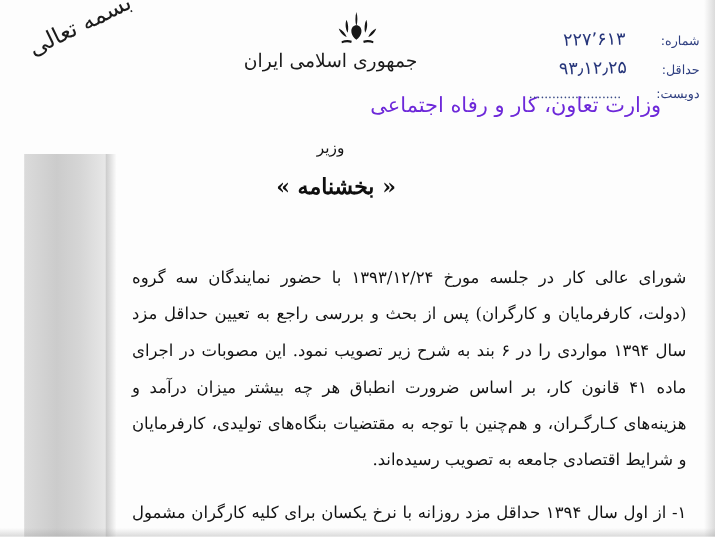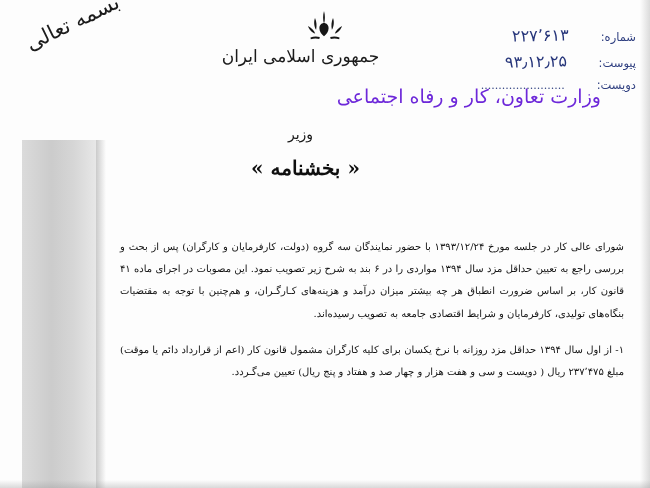--- a/index.html
+++ b/index.html
@@ -169,21 +169,21 @@
     position: absolute;
     top: 236px;
     right: 26px;
     width: 504px;
     direction: rtl;
     text-align: justify;
     color: #121212;
     font-family: "DejaVu Serif", serif;
   }
   .para {
-    font-size: 10px;
+    font-size: 15px;
     line-height: 2.22;
     margin: 0 0 14px 0;
     text-align: justify;
     text-justify: inter-word;
   }
   .para:last-child { margin-bottom: 0; }
 </style>
 </head>
 <body>
 
@@ -212,21 +212,21 @@
     <div class="hdr-line3">وزیر</div>
     <div class="hdr-title">« بخشنامه »</div>
   </div>
 
   <div class="register-block">
     <div class="register-row">
       <span class="register-label">شماره:</span>
       <span class="register-value">۲۲۷٬۶۱۳</span>
     </div>
     <div class="register-row">
-      <span class="register-label">پیوست:</span>
+      <span class="register-label">حداقل:</span>
       <span class="register-value">۹۳٫۱۲٫۲۵</span>
     </div>
     <div class="register-row attach">
       <span class="register-label">دویست:</span>
       <span class="register-value">........................</span>
     </div>
   </div>
 
   <div class="scan-artifact"></div>
   <div class="scan-artifact-edge"></div>

